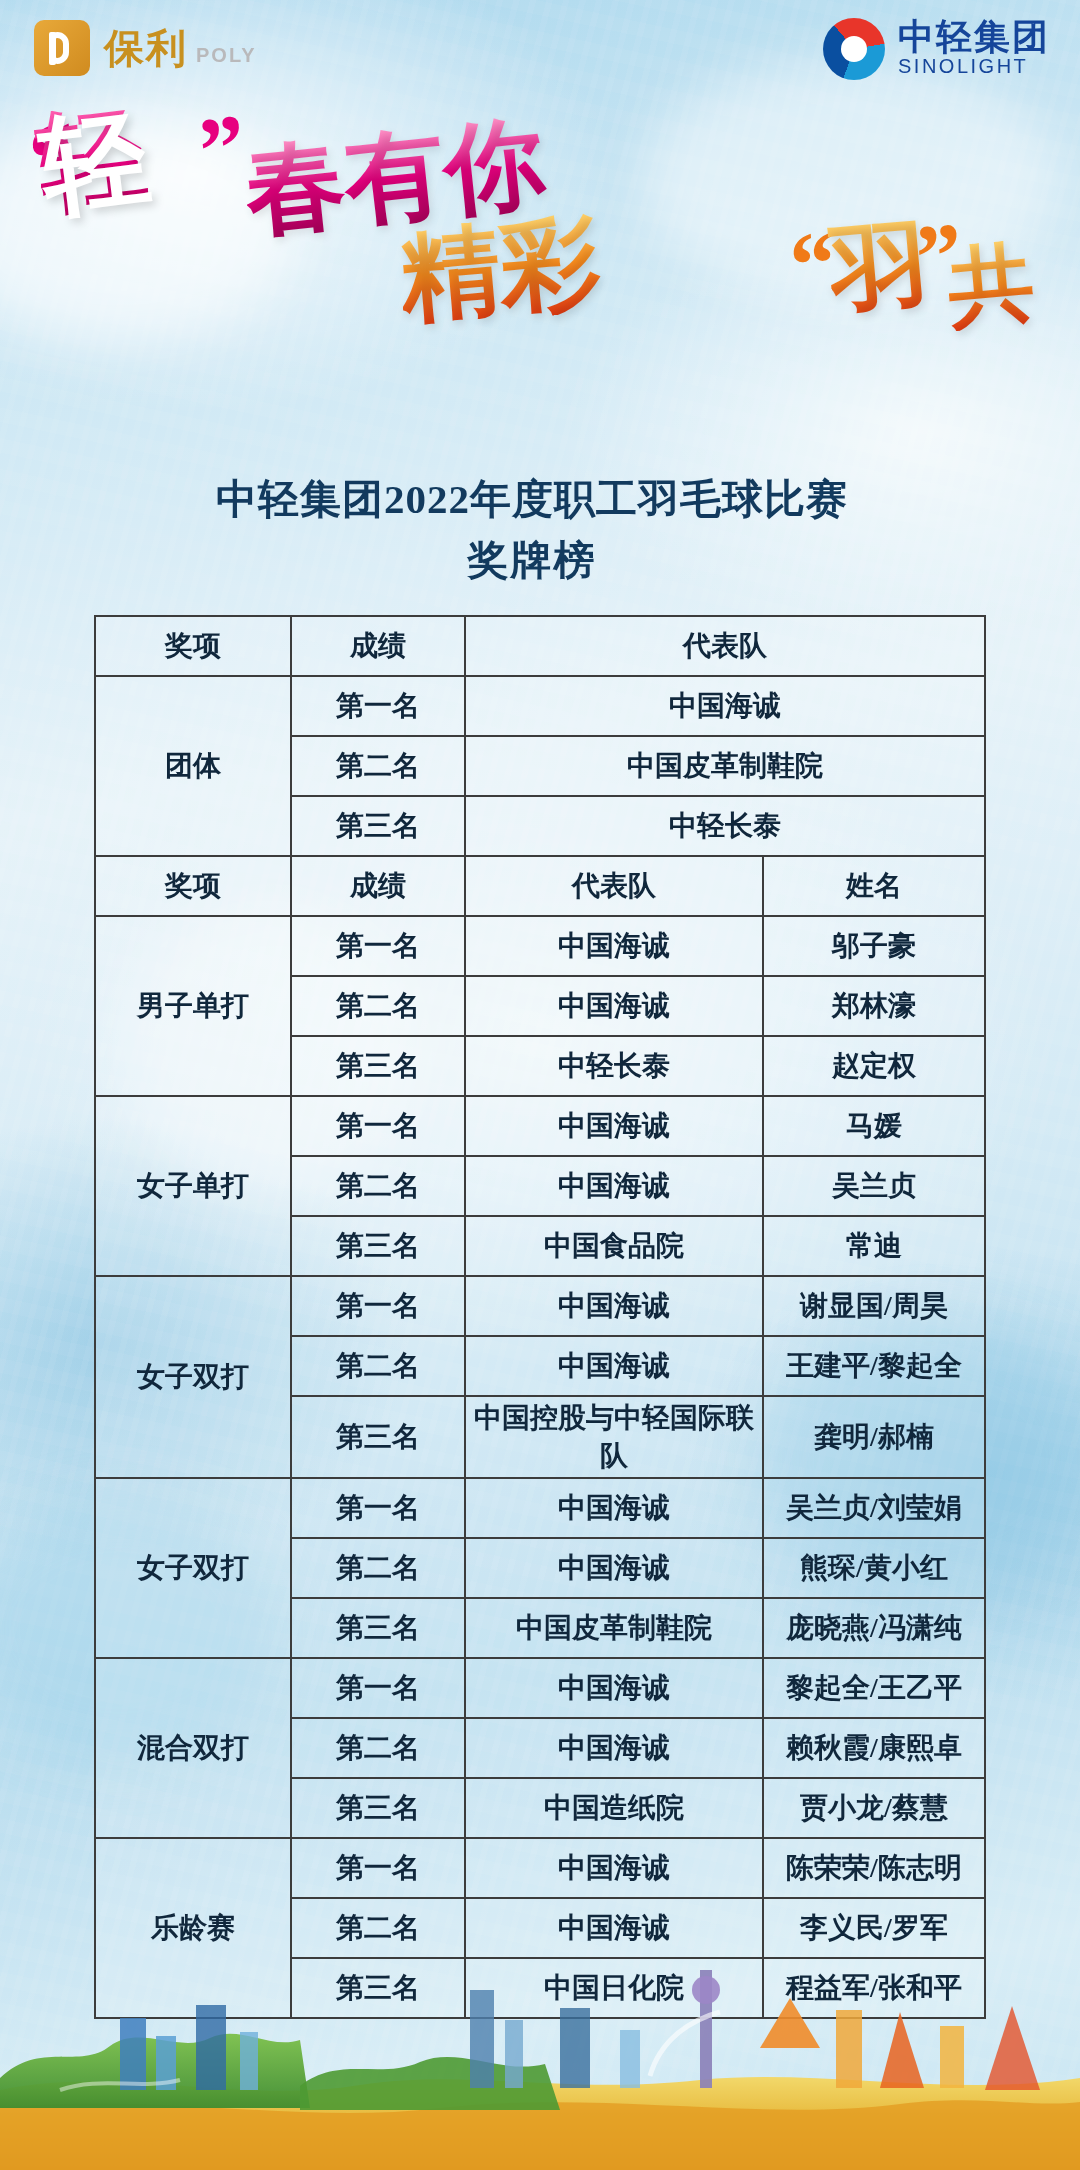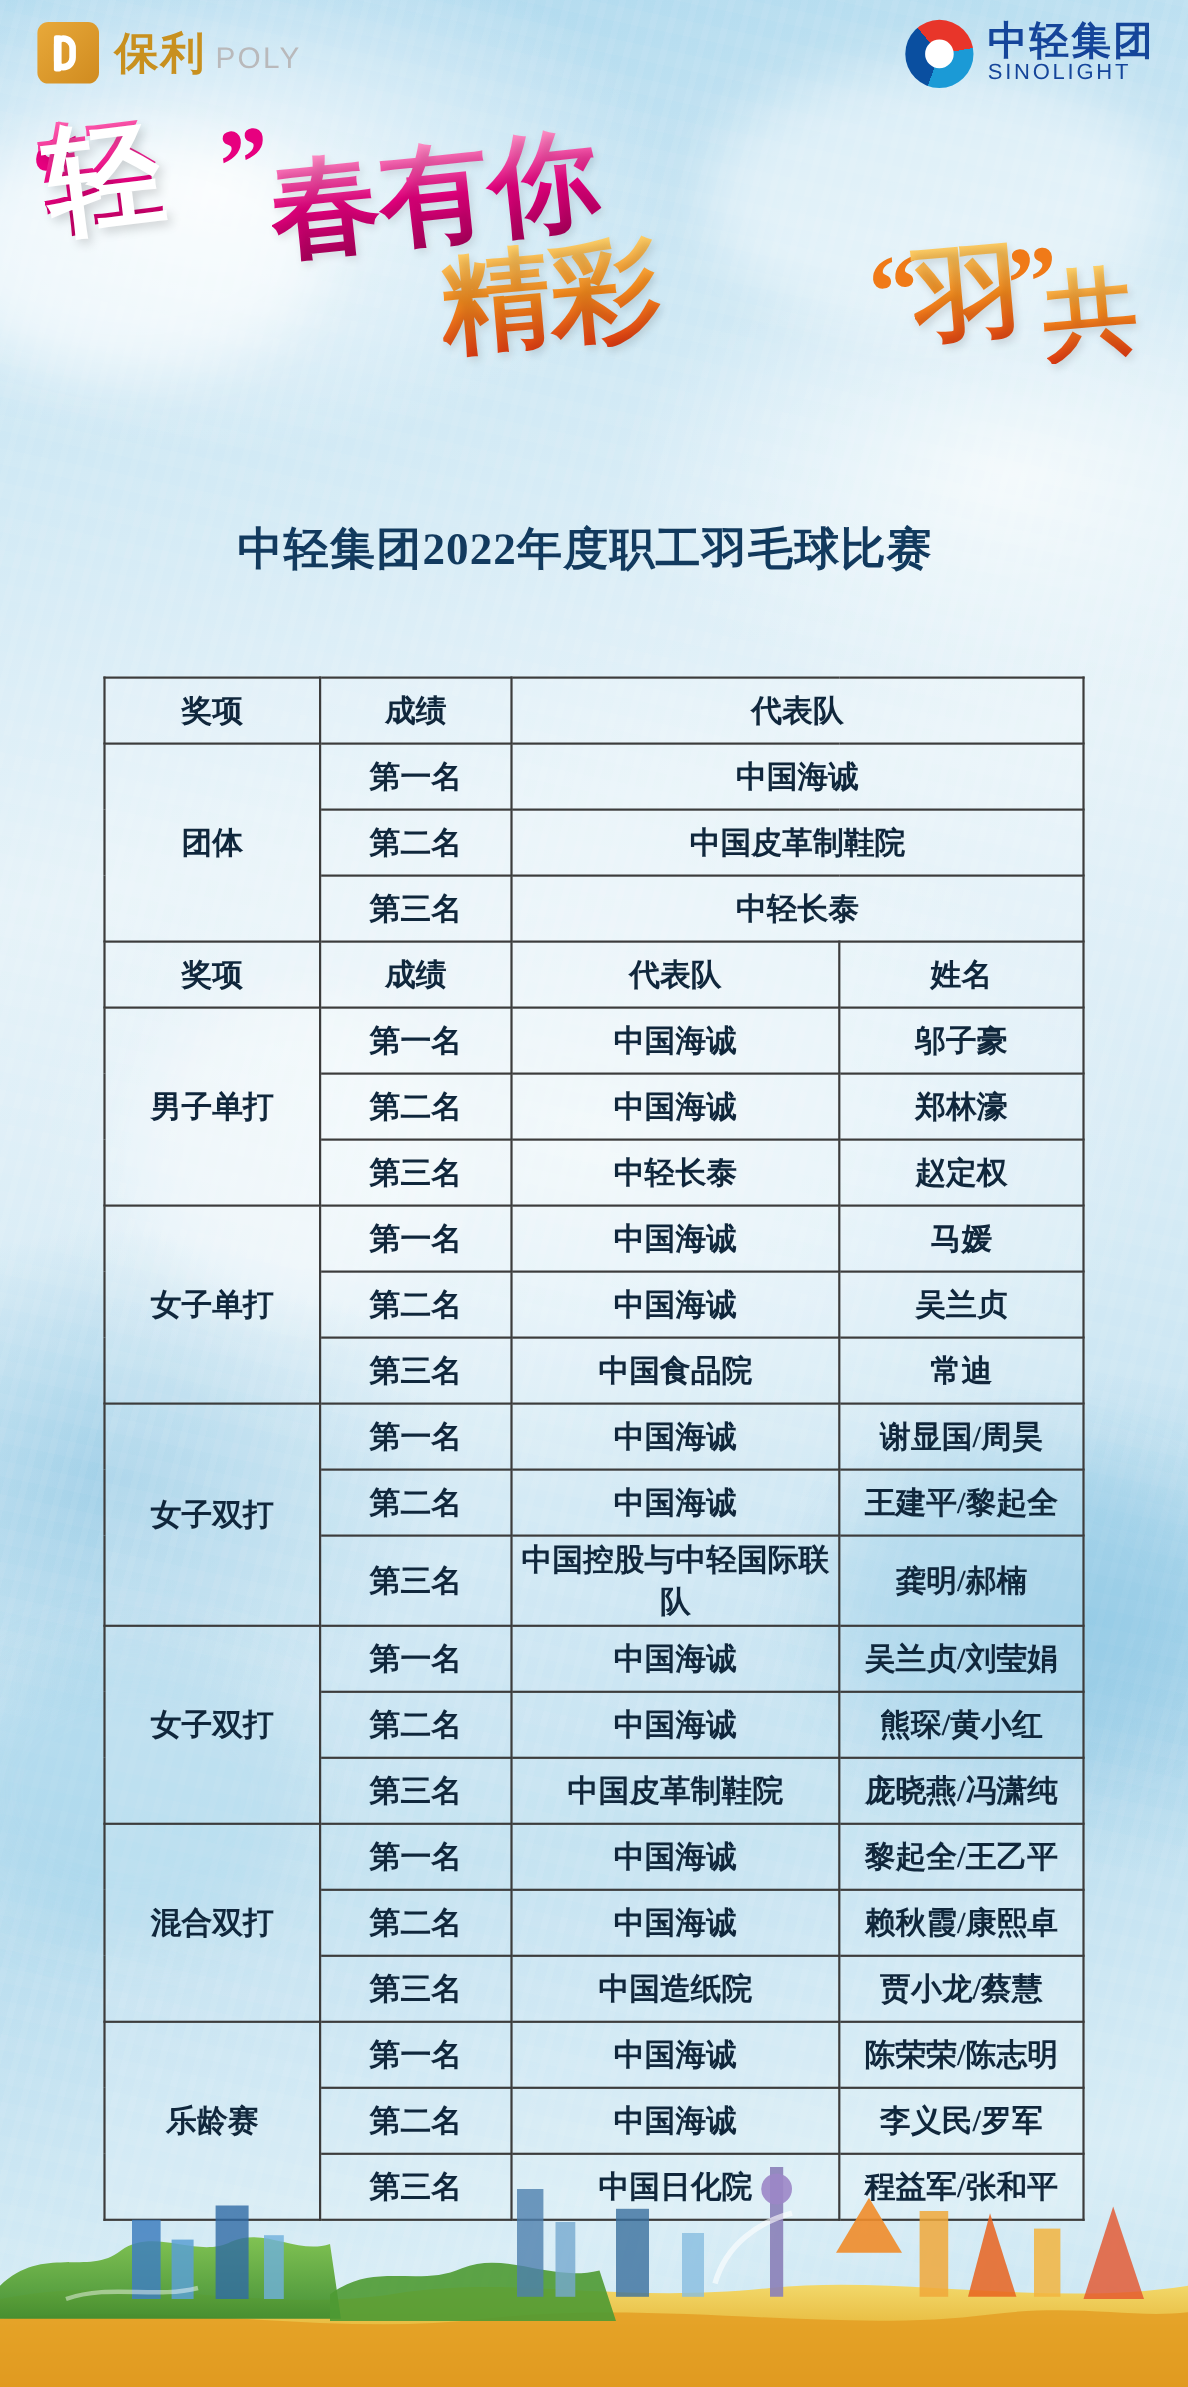--- a/index.html
+++ b/index.html
@@ -83,22 +83,22 @@
     gap: 8px;
     color: #c8901f;
   }
   .poly-cn {
     font-size: 40px;
     font-weight: 700;
     letter-spacing: 2px;
     color: #c8901f;
   }
   .poly-en {
-    font-size: 27px;
-    font-weight: 400;
+    font-size: 20px;
+    font-weight: 700;
     letter-spacing: 2px;
     color: #b9b9bb;
   }
 
   .logo-right {
     position: absolute;
     right: 30px;
     top: 18px;
     display: flex;
     align-items: flex-start;
@@ -293,20 +293,21 @@
     <span class="hl-word hl2">春有你</span>
     <span class="hl-word hl3">精彩</span>
     <span class="hl-quote q3">“</span>
     <span class="hl-word hl3" style="left:830px; top:128px;">羽</span>
     <span class="hl-quote q4">”</span>
     <span class="hl-word hl3" style="left:948px; top:150px; font-size:86px;">共</span>
   </div>
 
   <div class="title-block">
     <div class="title-main">中轻集团2022年度职工羽毛球比赛</div>
+    <div class="title-sub">奖牌榜</div>
   </div>
 
   <div class="table-wrap">
     <table class="medals">
       <tbody>
         <tr>
           <td class="hdr cat">奖项</td>
           <td class="hdr rank">成绩</td>
           <td class="hdr" colspan="2">代表队</td>
         </tr>

